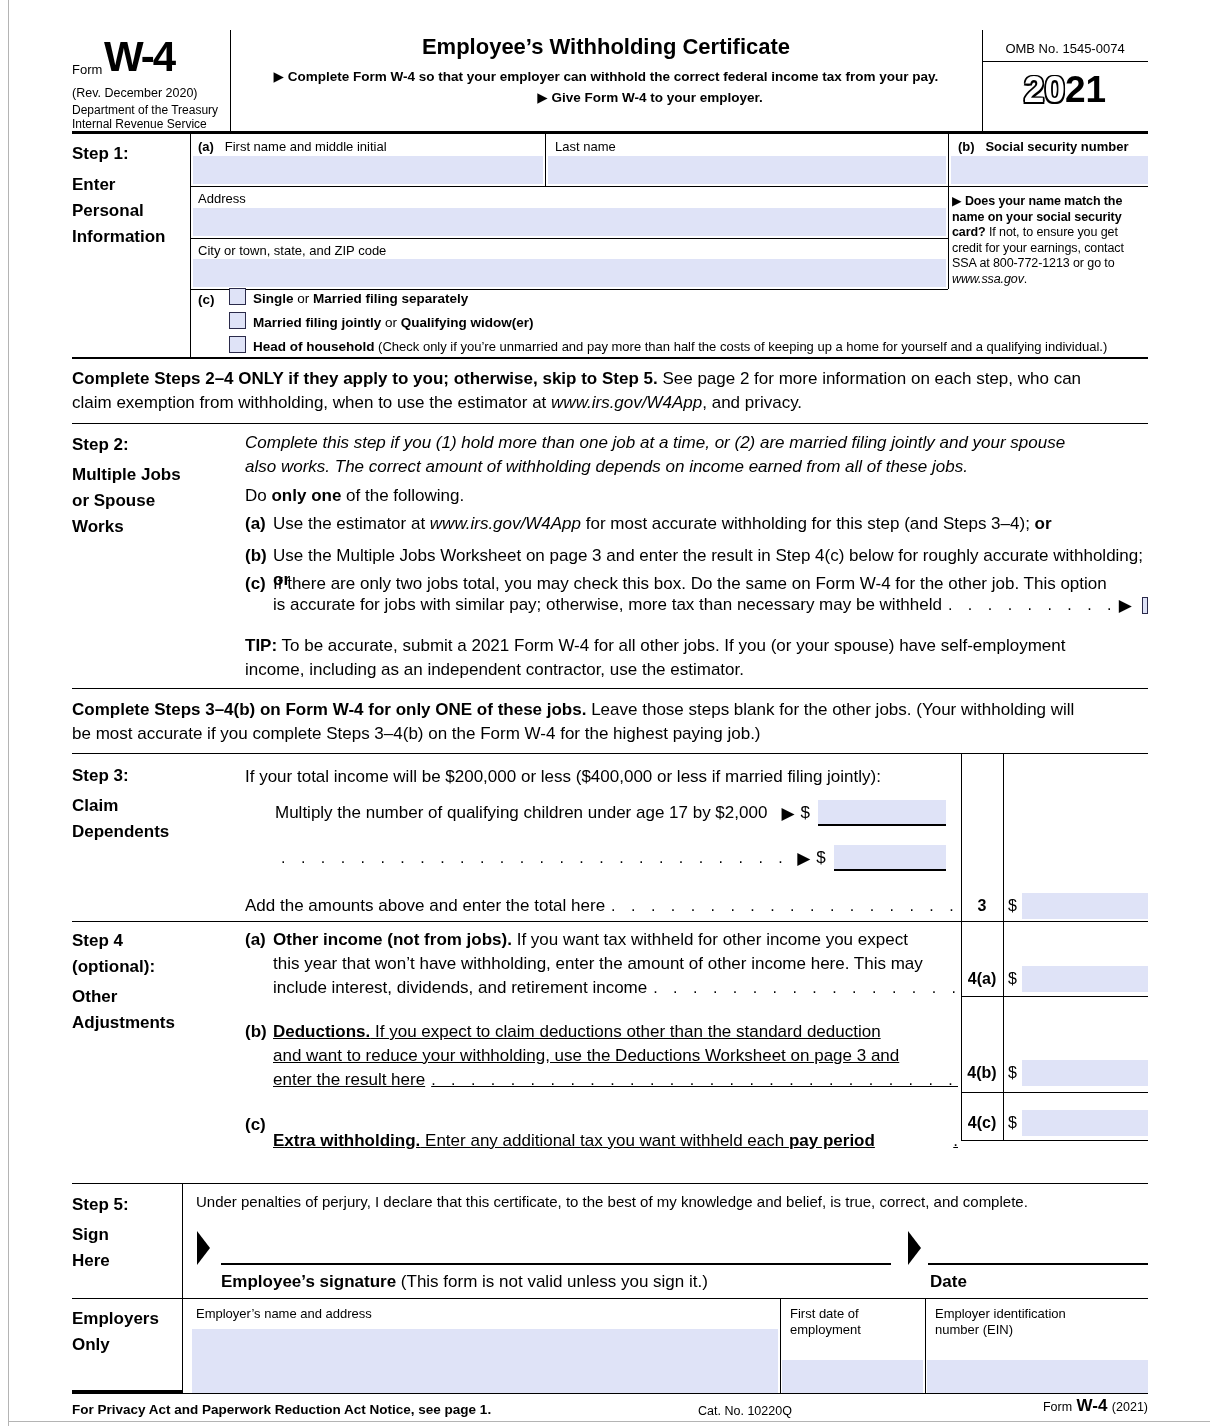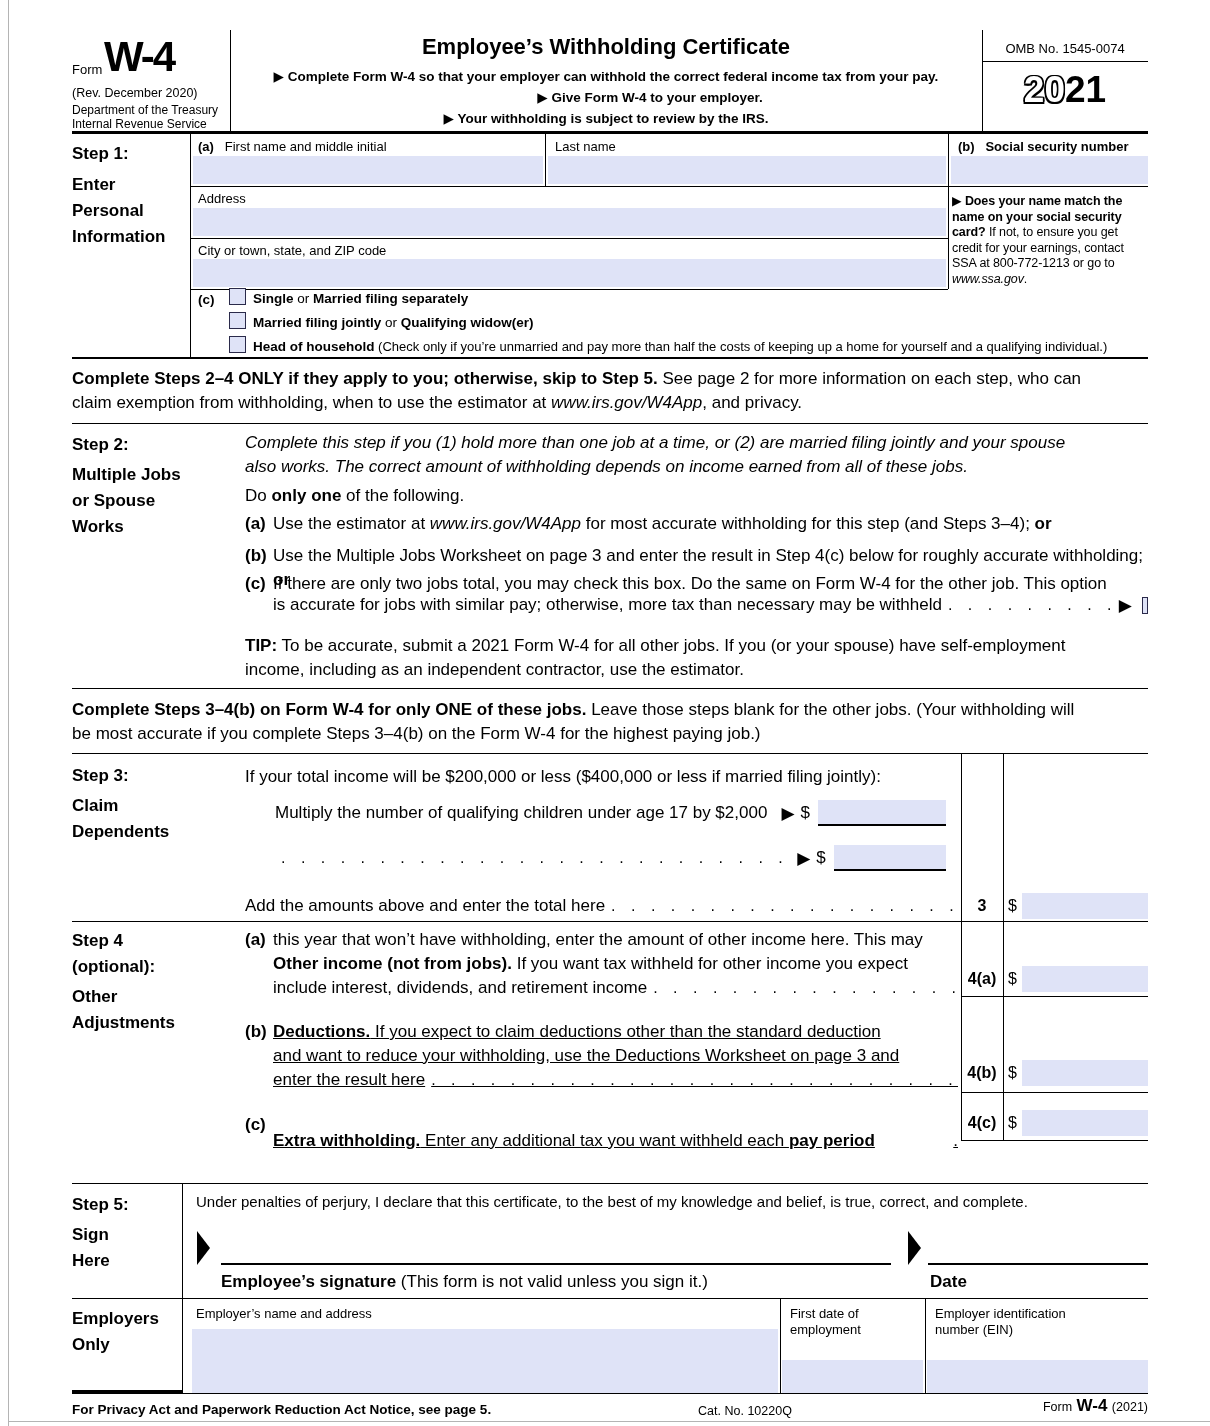--- a/index.html
+++ b/index.html
@@ -52,24 +52,20 @@
 
   <div class="abs f22 b" style="left:232px;top:34px;width:748px;text-align:center;">Employee’s Withholding Certificate</div>
   <div class="abs f135 b" style="left:232px;top:68px;width:748px;text-align:center;">
     <span class="arr">▶</span>
     <span>Complete Form W-4 so that your employer can withhold the correct federal income tax from your pay.</span>
   </div>
   <div class="abs f135 b" style="left:232px;top:89px;width:748px;text-align:center;padding-left:44px;">
     <span class="arr">▶</span>
     <span>Give Form W-4 to your employer.</span>
   </div>
-  <div class="abs f135 b" style="left:232px;top:110px;width:748px;text-align:center;">
-    <span class="arr">▶</span>
-    <span>Your withholding is subject to review by the IRS.</span>
-  </div>
 
   <div class="vr" style="left:982px;top:30px;width:1px;height:101px;"></div>
   <div class="abs f13" style="left:982px;top:41px;width:166px;text-align:center;">OMB No. 1545-0074</div>
   <div class="hr" style="left:982px;top:61px;width:166px;height:1px;"></div>
   <div class="abs year" style="left:982px;top:70px;width:166px;text-align:center;">
     <span class="y-out">20</span><span>21</span>
   </div>
   <div class="hr" style="left:72px;top:131px;width:1076px;height:3px;"></div>
 
   <div class="abs stephead" style="left:72px;top:141px;">Step 1:</div>
@@ -205,22 +201,22 @@
   <span class="dollar" style="top:897px;">$</span>
   <div class="rfield" style="top:893px;"></div>
 
   <div class="hr" style="left:72px;top:921px;width:1076px;height:1px;"></div>
 
   <div class="abs stephead" style="left:72px;top:928px;width:125px;">Step 4 (optional):</div>
   <div class="abs stephead" style="left:72px;top:984px;width:125px;">Other Adjustments</div>
 
   <span class="abs t b" style="left:245px;top:928px;">(a)</span>
   <div class="abs" style="left:273px;top:928px;width:685px;">
+    <div class="t"><span class="b">Other income (not from jobs).</span><span> If you want tax withheld for other income you expect</span></div>
     <div class="t">this year that won’t have withholding, enter the amount of other income here. This may</div>
-    <div class="t"><span class="b">Other income (not from jobs).</span><span> If you want tax withheld for other income you expect</span></div>
     <div class="dotline" style="height:24px;">
       <span class="t">include interest, dividends, and retirement income</span>
       <span class="dots">.  .  .  .  .  .  .  .  .  .  .  .  .  .  .  .  .  .  .  .  .  .  .  .  .  .  .  .  .  .</span>
     </div>
   </div>
   <span class="colcode" style="top:970px;">4(a)</span>
   <span class="dollar" style="top:970px;">$</span>
   <div class="rfield" style="top:966px;"></div>
   <div class="hr" style="left:961px;top:996px;width:187px;height:1px;"></div>
 
@@ -277,21 +273,21 @@
   <div class="field" style="left:192px;top:1329px;width:586px;height:64px;"></div>
   <div class="vr" style="left:780px;top:1298px;width:1px;height:96px;"></div>
   <div class="abs f13" style="left:790px;top:1306px;width:112px;">First date of employment</div>
   <div class="field" style="left:782px;top:1360px;width:141px;height:33px;"></div>
   <div class="vr" style="left:925px;top:1298px;width:1px;height:96px;"></div>
   <div class="abs f13" style="left:935px;top:1306px;width:175px;">Employer identification number (EIN)</div>
   <div class="field" style="left:927px;top:1360px;width:221px;height:33px;"></div>
   <div class="hr" style="left:72px;top:1390px;width:110px;height:4px;"></div>
   <div class="hr" style="left:182px;top:1393px;width:966px;height:1px;"></div>
 
-  <div class="abs f135 b" style="left:72px;top:1401px;">For Privacy Act and Paperwork Reduction Act Notice, see page 5.</div>
+  <div class="abs f135 b" style="left:72px;top:1401px;">For Privacy Act and Paperwork Reduction Act Notice, see page 1.</div>
   <div class="abs f125" style="left:650px;top:1403px;width:190px;text-align:center;">Cat. No. 10220Q</div>
   <div class="abs" style="left:948px;top:1396px;width:200px;text-align:right;">
     <span class="f125">Form</span>
     <span class="b" style="font-size:17px;">W-4</span>
     <span class="f125">(2021)</span>
   </div>
 
 </div>
 
 </body></html>

